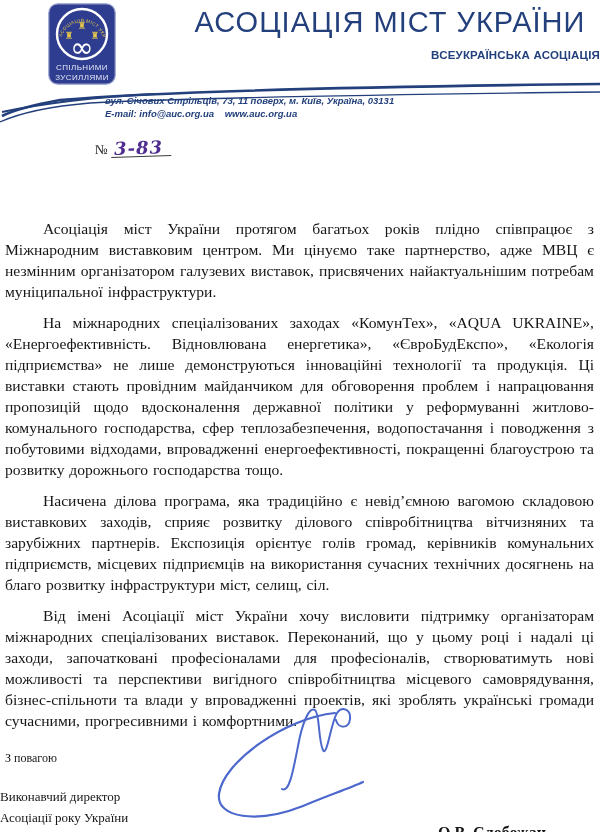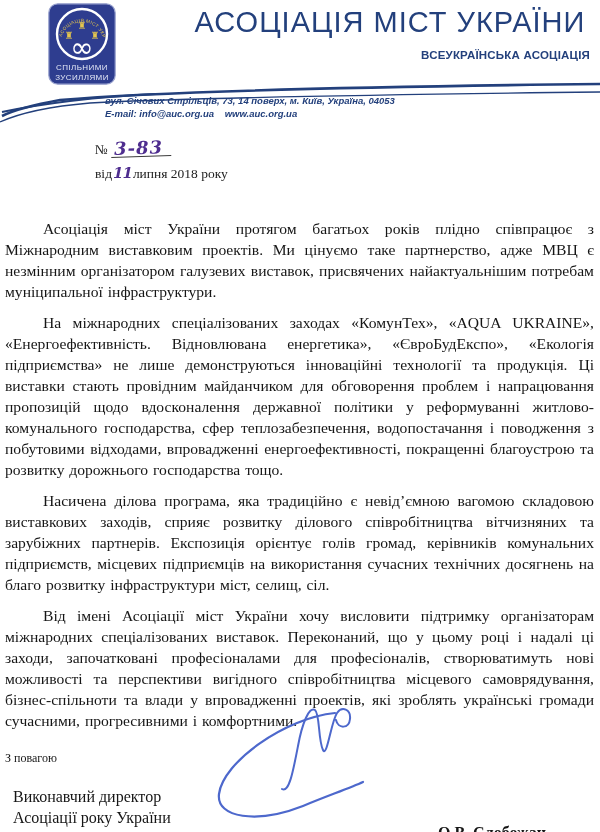--- a/index.html
+++ b/index.html
@@ -10,21 +10,21 @@
   }
   
   .logo-badge{position:absolute;left:48px;top:3px;width:68px;height:82px;}
   .org-title{
     position:absolute;left:185px;top:6px;width:410px;
     text-align:center;font-family:"Liberation Sans", sans-serif;
     font-size:29px;font-weight:500;letter-spacing:1px;color:#23407c;
     white-space:nowrap;
   }
   .org-subtitle{
-    position:absolute;right:10px;top:49px;text-align:right;
+    position:absolute;right:0;top:49px;text-align:right;
     font-family:"Liberation Sans", sans-serif;font-size:11.5px;font-weight:700;
     line-height:13px;color:#23407c;letter-spacing:.2px;
   }
   .swoosh{position:absolute;left:0;top:70px;width:600px;height:60px;}
   .addr{
     position:absolute;left:105px;top:94px;
     font-family:"Liberation Sans", sans-serif;font-style:italic;font-weight:700;
     font-size:9.5px;line-height:13px;color:#23407c;
   }
   .addr .web{margin-left:8px;}
@@ -44,21 +44,21 @@
   .ref-date .hand{font-size:15px;letter-spacing:-1px;margin:0 1px;}
   
   .body-text{position:absolute;left:5px;right:6px;top:218px;}
   .body-text p{
     margin:0 0 10px 0;text-align:justify;text-indent:38px;
     font-size:15.6px;line-height:21px;word-spacing:1px;
   }
   
   .closing{position:absolute;left:5px;top:751px;font-size:12px;}
   .sig-svg{position:absolute;left:185px;top:696px;width:215px;height:134px;}
-  .exec-title{position:absolute;left:13px;top:786px;font-size:16px;line-height:21px;}
+  .exec-title{position:absolute;left:0;top:786px;font-size:13px;line-height:21px;}
   .sig-name{position:absolute;left:438px;top:824px;font-size:16px;font-weight:bold;}
 </style>
 </head>
 <body>
 
 <div class="page">
 
   <svg class="logo-badge" viewBox="0 0 68 82" aria-hidden="true">
     <rect x="0.8" y="0.8" width="66.4" height="80.4" rx="9" fill="#2e3d8f" stroke="#9aa3cf" stroke-width="1.2"></rect>
     <circle cx="34" cy="31" r="25" fill="none" stroke="#ffffff" stroke-width="2.4"></circle>
@@ -82,39 +82,36 @@
     <div>ВСЕУКРАЇНСЬКА АСОЦІАЦІЯ</div>
   </div>
 
   <svg class="swoosh" viewBox="0 0 600 60" aria-hidden="true">
     <path d="M600 14 C 420 16, 180 20, 60 30 C 38 34, 16 39, 2 46" fill="none" stroke="#23407c" stroke-width="2.6"></path>
     <path d="M600 22 C 430 24, 200 27, 90 33 C 55 36, 22 42, 0 52" fill="none" stroke="#23407c" stroke-width="1.3"></path>
     <path d="M2 42 C 45 33, 95 27, 155 24" fill="none" stroke="#23407c" stroke-width="2"></path>
   </svg>
 
   <div class="addr">
-    <div>вул. Січових Стрільців, 73, 14 поверх, м. Київ, Україна, 04053</div>
+    <div>вул. Січових Стрільців, 73, 11 поверх, м. Київ, Україна, 03131</div>
     <div>
       <span>E-mail: info@auc.org.ua</span>
       <span class="web">www.auc.org.ua</span>
     </div>
   </div>
 
   <div class="refblock">
     <div class="ref-no-line">
       <span>№</span>
       <span class="hand ref-number">3-83</span>
     </div>
-    <div class="ref-date">
-      <span>від</span><span class="hand">11</span><span>липня 2018 року</span>
-    </div>
   </div>
 
   <div class="body-text">
-    <p>Асоціація міст України протягом багатьох років плідно співпрацює з Міжнародним виставковим проектів. Ми цінуємо таке партнерство, адже МВЦ є незмінним організатором галузевих виставок, присвячених найактуальнішим потребам муніципальної інфраструктури.</p>
+    <p>Асоціація міст України протягом багатьох років плідно співпрацює з Міжнародним виставковим центром. Ми цінуємо таке партнерство, адже МВЦ є незмінним організатором галузевих виставок, присвячених найактуальнішим потребам муніципальної інфраструктури.</p>
     <p>На міжнародних спеціалізованих заходах «КомунТех», «AQUA UKRAINE», «Енергоефективність. Відновлювана енергетика», «ЄвроБудЕкспо», «Екологія підприємства» не лише демонструються інноваційні технології та продукція. Ці виставки стають провідним майданчиком для обговорення проблем і напрацювання пропозицій щодо вдосконалення державної політики у реформуванні житлово-комунального господарства, сфер теплозабезпечення, водопостачання і поводження з побутовими відходами, впровадженні енергоефективності, покращенні благоустрою та розвитку дорожнього господарства тощо.</p>
     <p>Насичена ділова програма, яка традиційно є невід’ємною вагомою складовою виставкових заходів, сприяє розвитку ділового співробітництва вітчизняних та зарубіжних партнерів. Експозиція орієнтує голів громад, керівників комунальних підприємств, місцевих підприємців на використання сучасних технічних досягнень на благо розвитку інфраструктури міст, селищ, сіл.</p>
     <p>Від імені Асоціації міст України хочу висловити підтримку організаторам міжнародних спеціалізованих виставок. Переконаний, що у цьому році і надалі ці заходи, започатковані професіоналами для професіоналів, створюватимуть нові можливості та перспективи вигідного співробітництва місцевого самоврядування, бізнес-спільноти та влади у впровадженні проектів, які зроблять українські громади сучасними, прогресивними і комфортними.</p>
   </div>
 
   <div class="closing">З повагою</div>
 
   <svg class="sig-svg" viewBox="0 0 215 134" aria-hidden="true">
     <path d="M150 17 C 100 22, 38 66, 34 98 C 31 122, 72 128, 118 110 C 142 100, 165 92, 178 86" fill="none" stroke="#4d68cc" stroke-width="2.2" stroke-linecap="round"></path>
     <path d="M97 93 C 104 97, 108 76, 113 50 C 117 28, 124 10, 130 14 C 135 18, 133 44, 138 54 C 142 62, 146 26, 152 17 C 157 10, 166 13, 165 23 C 164 33, 153 33, 151 24" fill="none" stroke="#4d68cc" stroke-width="2" stroke-linecap="round"></path>

